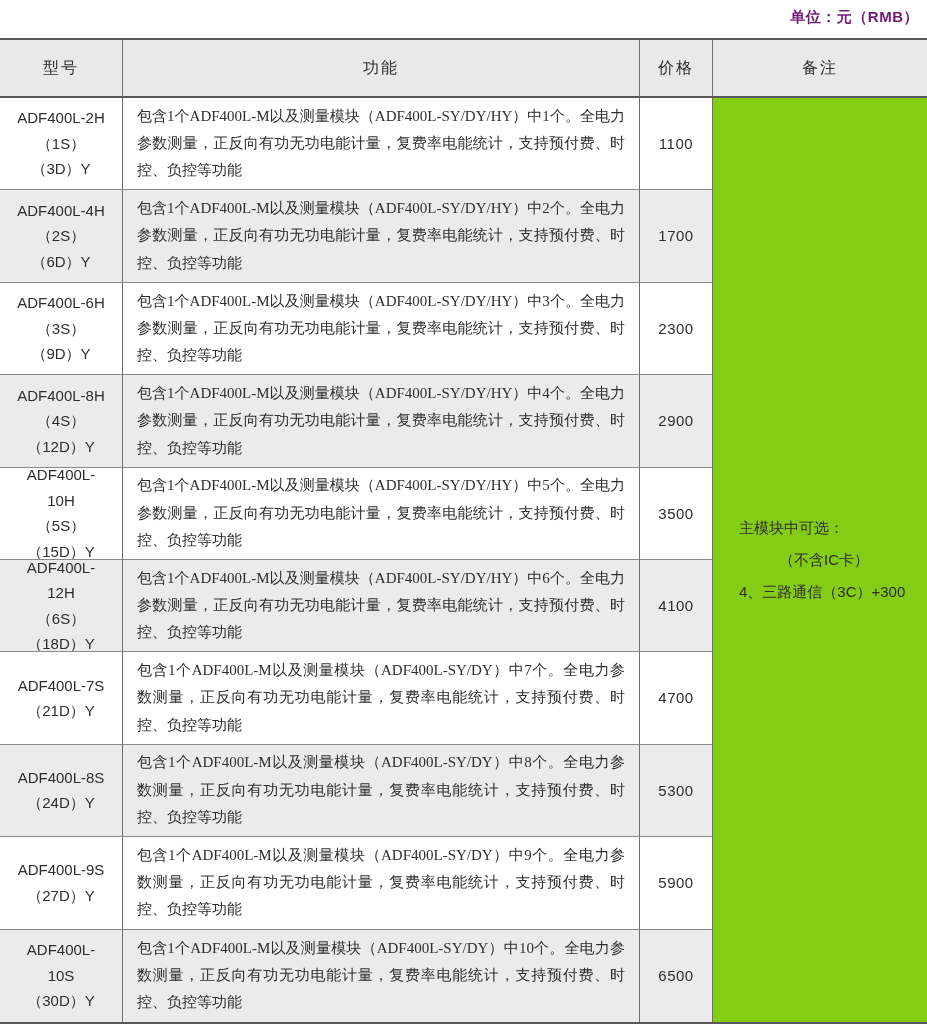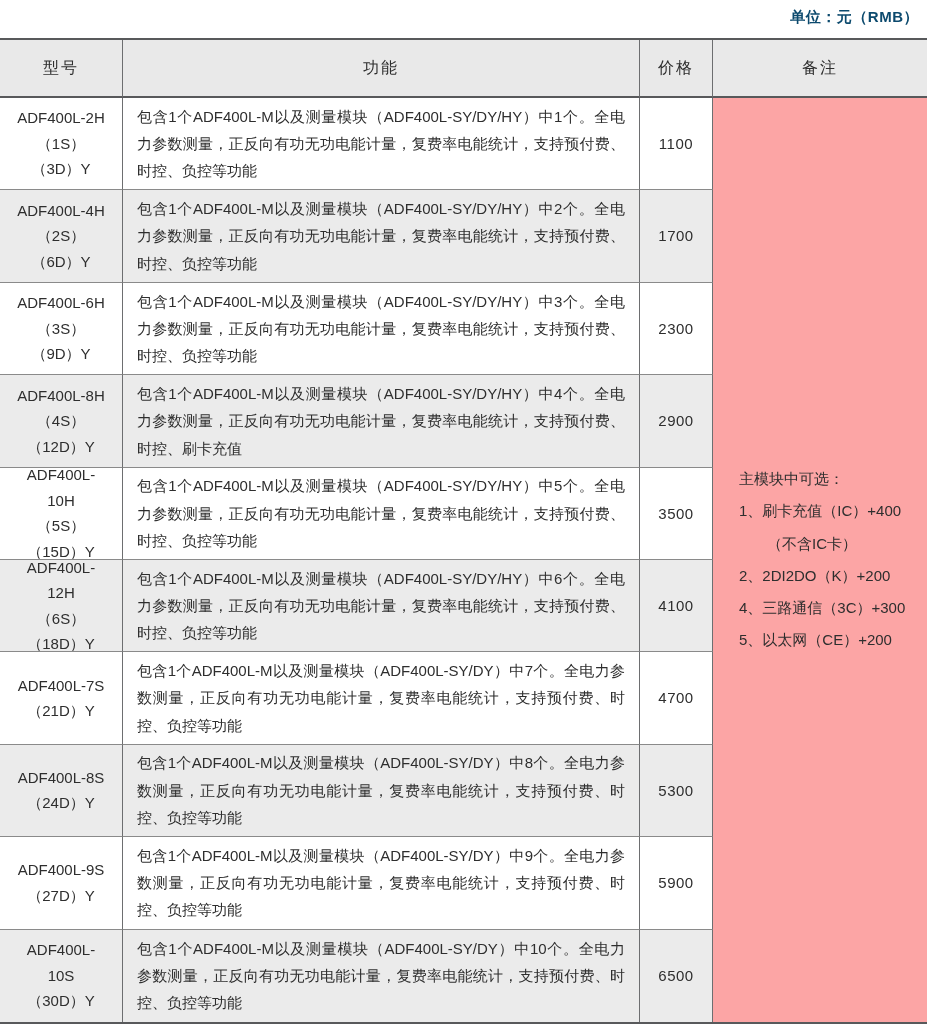--- a/index.html
+++ b/index.html
@@ -16,21 +16,21 @@
     background: #ffffff;
     overflow: hidden;
   }
   .unit-label {
     position: absolute;
     top: 8px;
     right: 8px;
     font-size: 15px;
     font-weight: bold;
     letter-spacing: 0.5px;
-    color: #0c4a6e;
+    color: #701a75;
   }
   .price-table {
     position: absolute;
     top: 38px;
     left: 0;
     width: 927px;
     display: grid;
     grid-template-columns: 123px 517px 73px 214px;
     grid-template-rows: 58px repeat(10, 92.4px);
     border-top: 2px solid #58595b;
@@ -55,62 +55,60 @@
     letter-spacing: 2px;
   }
   .shade { background: #ebebeb; }
   .last { border-bottom: none; text-align: right; }
   .model-cell { flex-direction: column; text-align: center; padding: 4px 17px; }
   .func-cell {
     justify-content: flex-start;
     text-align: justify;
     padding: 10px 14px;
     line-height: 1.82;
+    font-family: Liberation Serif, serif;
   }
   .price-cell { letter-spacing: 0.5px; }
   .remark-cell {
     grid-column: 4;
     grid-row: 2 / span 10;
-    background: #fca5a5;
+    background: #84cc16;
     display: flex;
     flex-direction: column;
     justify-content: center;
     align-items: flex-start;
     padding-left: 26px;
     padding-right: 20px;
     font-size: 15px;
     line-height: 2.15;
     border-bottom: none;
   }
   .remark-line { white-space: nowrap; }
-  .remark-line.indent { margin-left: 28px; }
+  .remark-line.indent { margin-left: 40px; }
 </style>
 </head>
 <body>
 
 <div class="page">
 
   <div class="unit-label">单位：元（RMB）</div>
 
   <div class="price-table">
     <div class="row">
       <div class="cell hdr vline">型号</div>
       <div class="cell hdr vline">功能</div>
       <div class="cell hdr vline">价格</div>
       <div class="cell hdr">备注</div>
     </div>
 
     <div class="cell remark-cell">
       <div class="remark-line">主模块中可选：</div>
 
-    <div class="remark-line">1、刷卡充值（IC）+400</div>
         <div class="remark-line indent">（不含IC卡）</div>
-        <div class="remark-line">2、2DI2DO（K）+200</div>
         <div class="remark-line">4、三路通信（3C）+300</div>
-        <div class="remark-line">5、以太网（CE）+200</div>
       </div>
 
   <div class="row">
     <div class="cell model-cell vline">
       <div>ADF400L-2H</div>
       <div>（1S）（3D）Y</div>
     </div>
     <div class="cell func-cell vline">包含1个ADF400L-M以及测量模块（ADF400L-SY/DY/HY）中1个。全电力参数测量，正反向有功无功电能计量，复费率电能统计，支持预付费、时控、负控等功能</div>
     <div class="cell price-cell vline">1100</div>
   </div>
@@ -131,21 +129,21 @@
     </div>
     <div class="cell func-cell vline">包含1个ADF400L-M以及测量模块（ADF400L-SY/DY/HY）中3个。全电力参数测量，正反向有功无功电能计量，复费率电能统计，支持预付费、时控、负控等功能</div>
     <div class="cell price-cell vline">2300</div>
   </div>
 
   <div class="row">
     <div class="cell model-cell vline shade">
       <div>ADF400L-8H</div>
       <div>（4S）（12D）Y</div>
     </div>
-    <div class="cell func-cell vline shade">包含1个ADF400L-M以及测量模块（ADF400L-SY/DY/HY）中4个。全电力参数测量，正反向有功无功电能计量，复费率电能统计，支持预付费、时控、刷卡充值</div>
+    <div class="cell func-cell vline shade">包含1个ADF400L-M以及测量模块（ADF400L-SY/DY/HY）中4个。全电力参数测量，正反向有功无功电能计量，复费率电能统计，支持预付费、时控、负控等功能</div>
     <div class="cell price-cell vline shade">2900</div>
   </div>
 
   <div class="row">
     <div class="cell model-cell vline">
       <div>ADF400L-10H</div>
       <div>（5S）（15D）Y</div>
     </div>
     <div class="cell func-cell vline">包含1个ADF400L-M以及测量模块（ADF400L-SY/DY/HY）中5个。全电力参数测量，正反向有功无功电能计量，复费率电能统计，支持预付费、时控、负控等功能</div>
     <div class="cell price-cell vline">3500</div>

